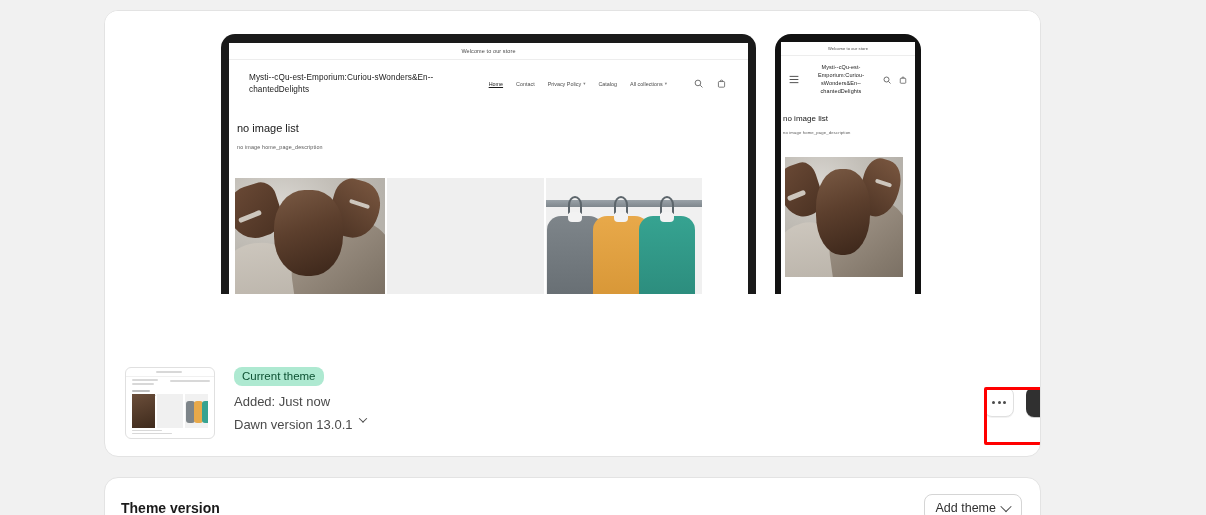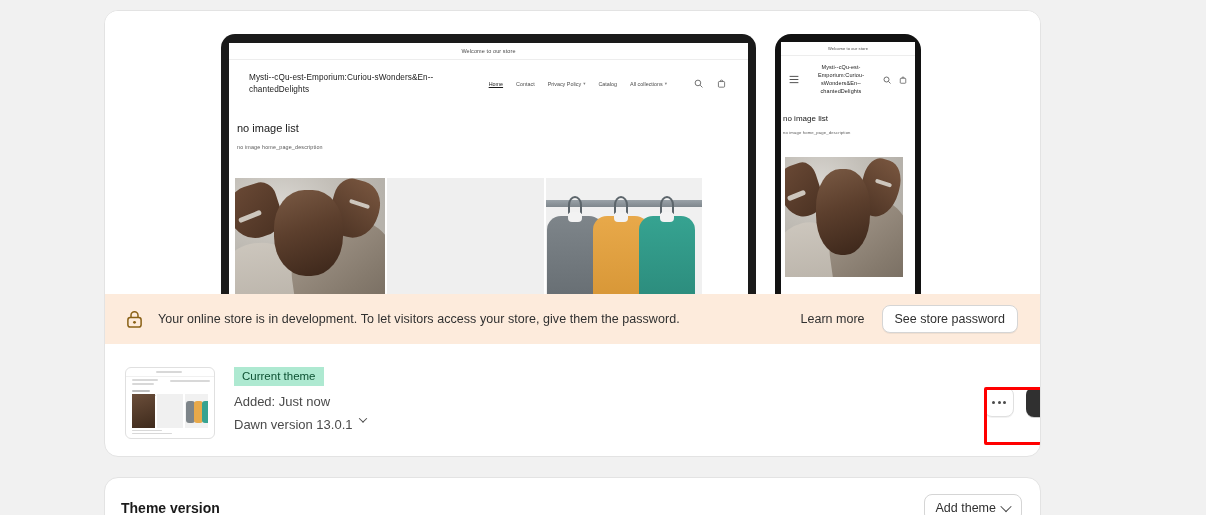--- a/index.html
+++ b/index.html
@@ -187,21 +187,21 @@
   .t-img { flex: 0 0 30%; background: linear-gradient(160deg,#6b4e3a,#3e2a1c); }
   .t-blank { flex: 1; background: #f0f0f0; }
   .t-hang { flex: 0 0 30%; background: #f1f1f1; position: relative; overflow: hidden; }
   .t-sh { position: absolute; top: 7px; width: 9px; height: 22px; border-radius: 3px; }
 
   .info-main { flex: 1; padding-left: 19px; }
   .title-line { display: flex; align-items: center; gap: 9px; }
   .theme-title { font-size: 14px; font-weight: bold; color: #1a1a1a; letter-spacing: -.1px; }
   .badge {
     background: #aee9d1; color: #0c5132;
-    font-size: 11.5px; padding: 2px 8px 3px; border-radius: 0;
+    font-size: 11.5px; padding: 2px 8px 3px; border-radius: 8px;
     line-height: 1.25;
   }
   .added { font-size: 13px; color: #4a4a4a; margin-top: 8px; }
   .ver-row { display: flex; gap: 7px; margin-top: 8px; cursor: pointer; }
   .ver { font-size: 13px; color: #4a4a4a; }
 
   
   .actions {
     position: absolute; left: 879px; top: 376px;
     display: flex; align-items: center; gap: 12px;
@@ -368,30 +368,20 @@
                   <div class="p-band"></div>
                   <div class="p-band2"></div>
                 </div>
               </div>
             </div>
           </div>
         </div>
       </div>
     </div>
 
-    <div class="banner">
-      <svg width="17" height="19" viewBox="0 0 18 20">
-        <rect x="2" y="8" width="14" height="10" rx="2.5" fill="none" stroke="#8a6116" stroke-width="1.6"></rect>
-        <path d="M5.3 8 V5.6 A3.7 3.7 0 0 1 12.7 5.6 V8" fill="none" stroke="#8a6116" stroke-width="1.6"></path>
-        <circle cx="9" cy="13" r="1.5" fill="#8a6116"></circle>
-      </svg>
-      <div class="banner-text">Your online store is in development. To let visitors access your store, give them the password.</div>
-      <a href="#" class="learn-more">Learn more</a>
-      <button class="btn-white">See store password</button>
-    </div>
 
     <div class="info-row">
       <div class="thumb">
         <div class="t-top">
           <div class="t-line" style="left:30px; top:3px; width:26px; height:2px;"></div>
         </div>
         <div class="t-line" style="left:6px; top:11px; width:26px; height:2px;"></div>
         <div class="t-line" style="left:6px; top:15px; width:22px; height:1.5px;"></div>
         <div class="t-line" style="left:44px; top:12px; width:40px; height:1.5px;"></div>
         <div class="t-line" style="left:6px; top:22px; width:18px; height:2px; background:#bfbfbf;"></div>

